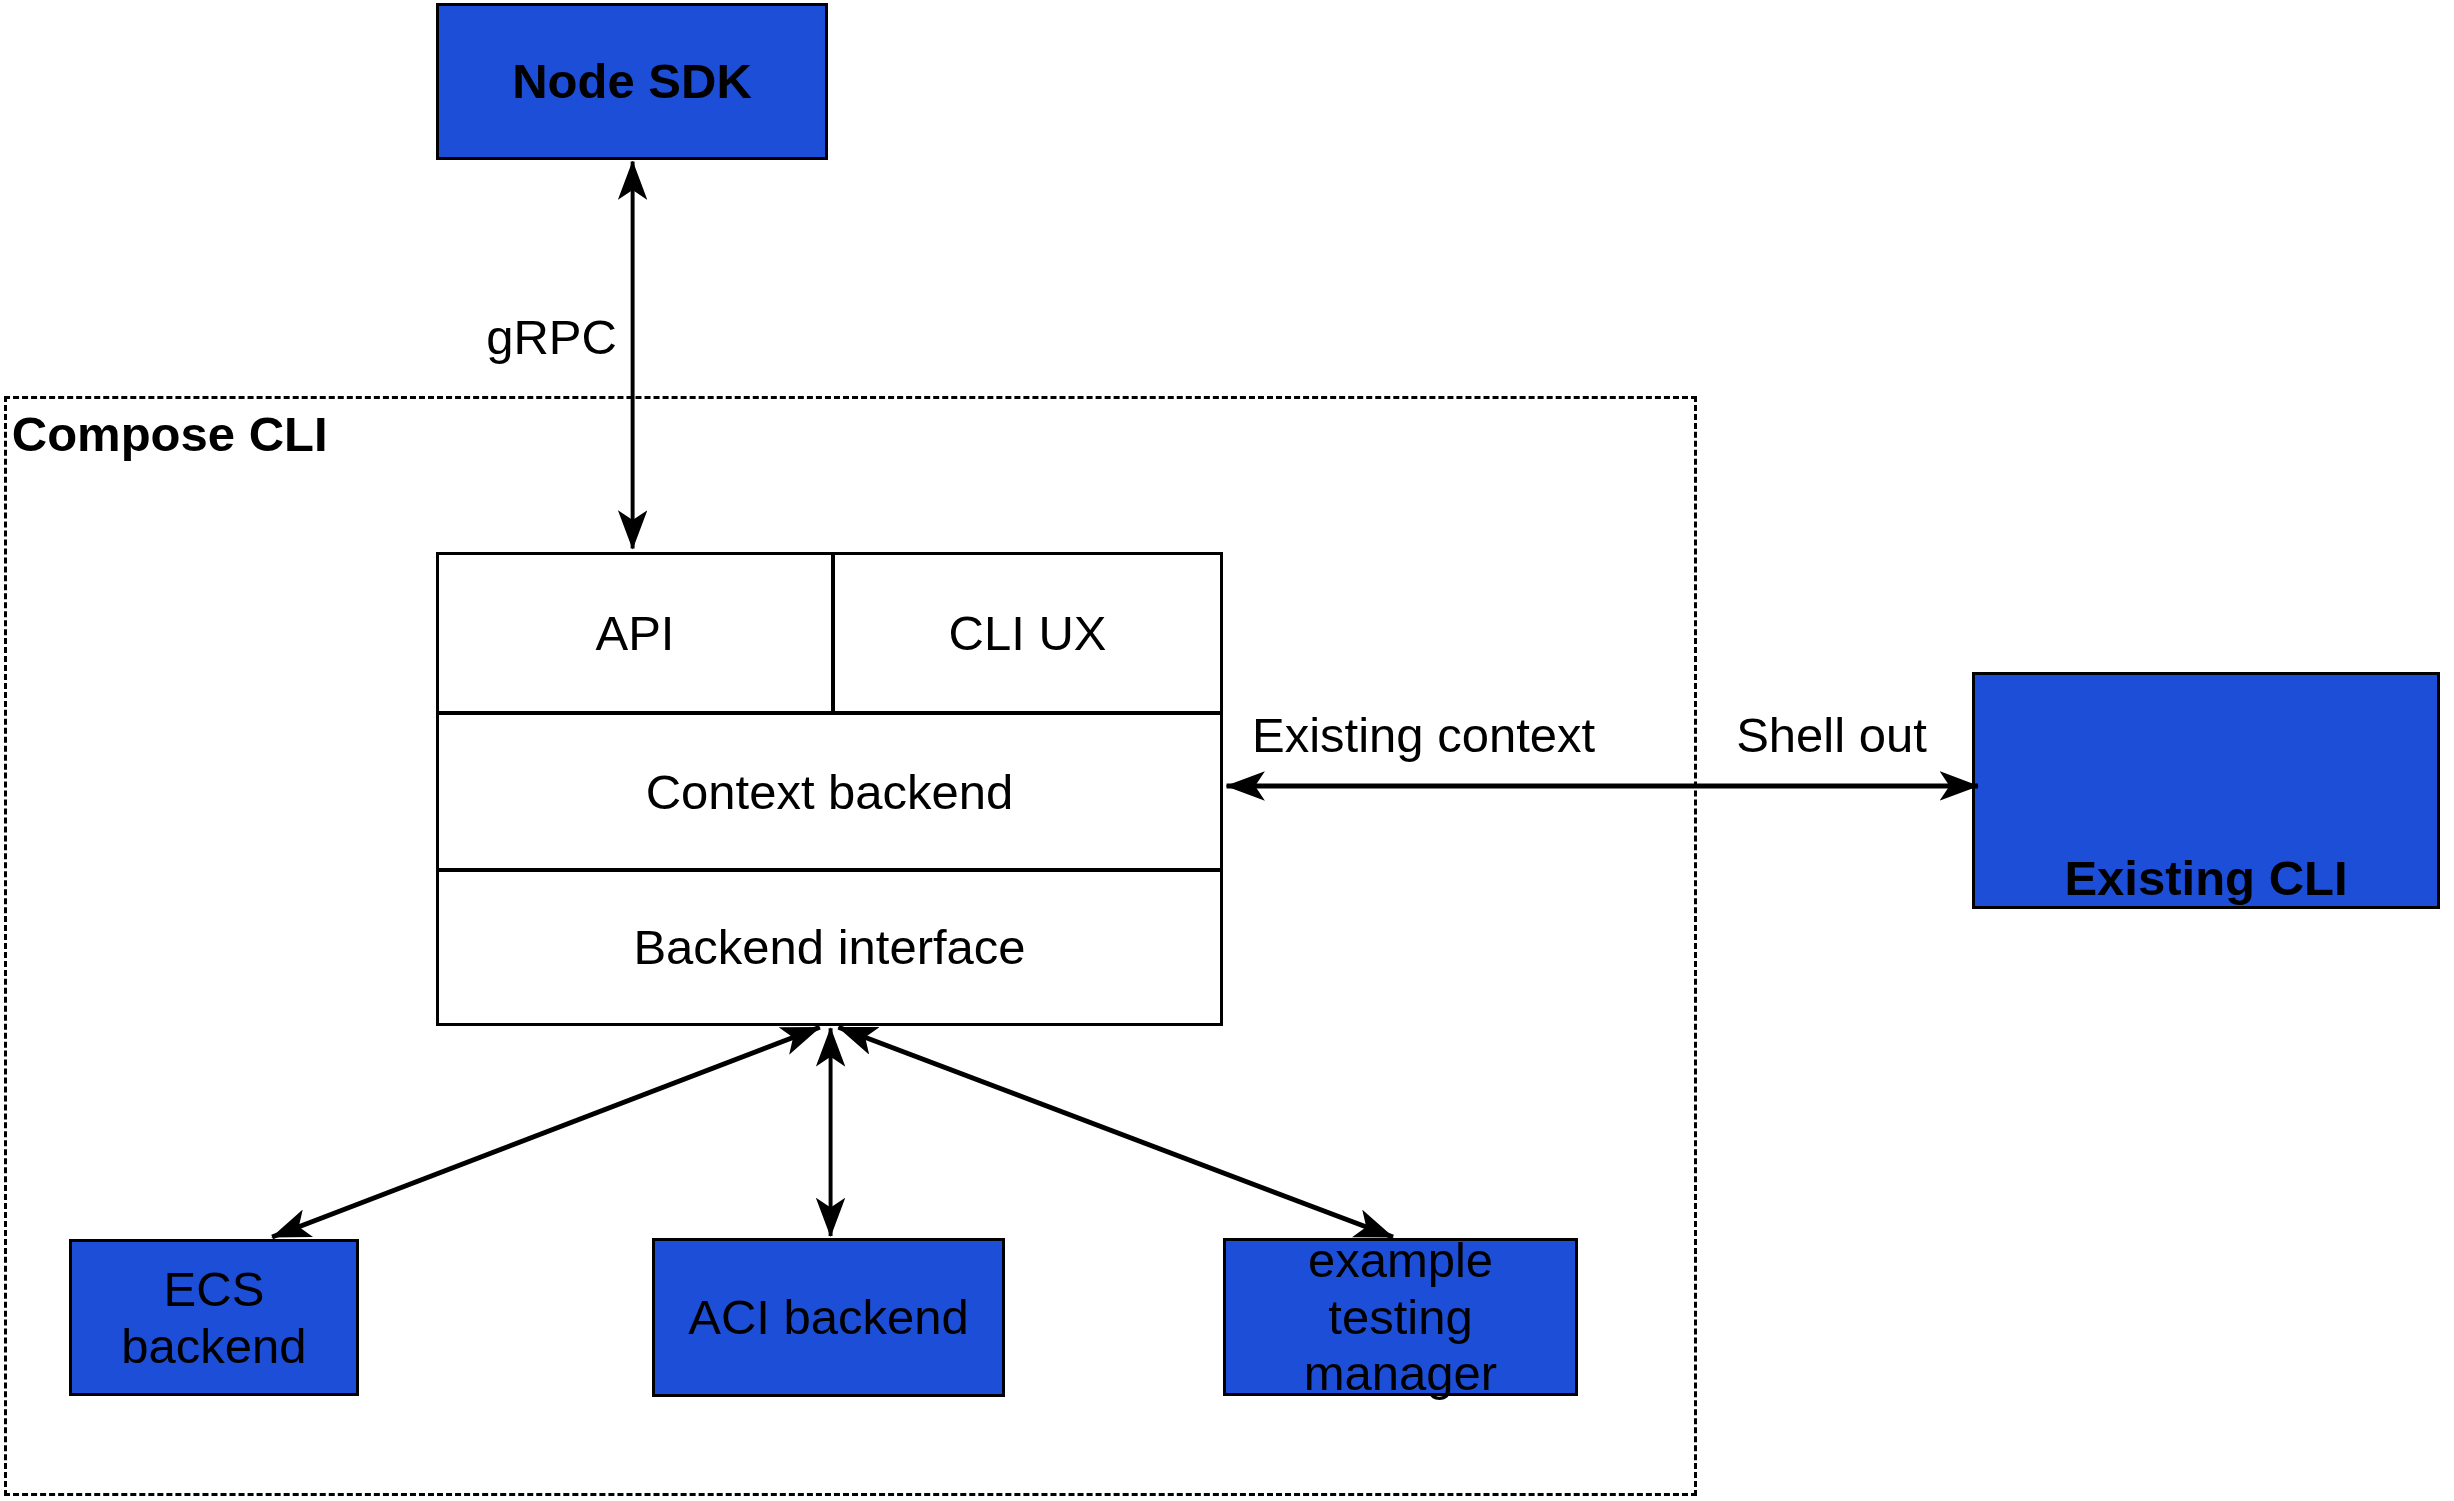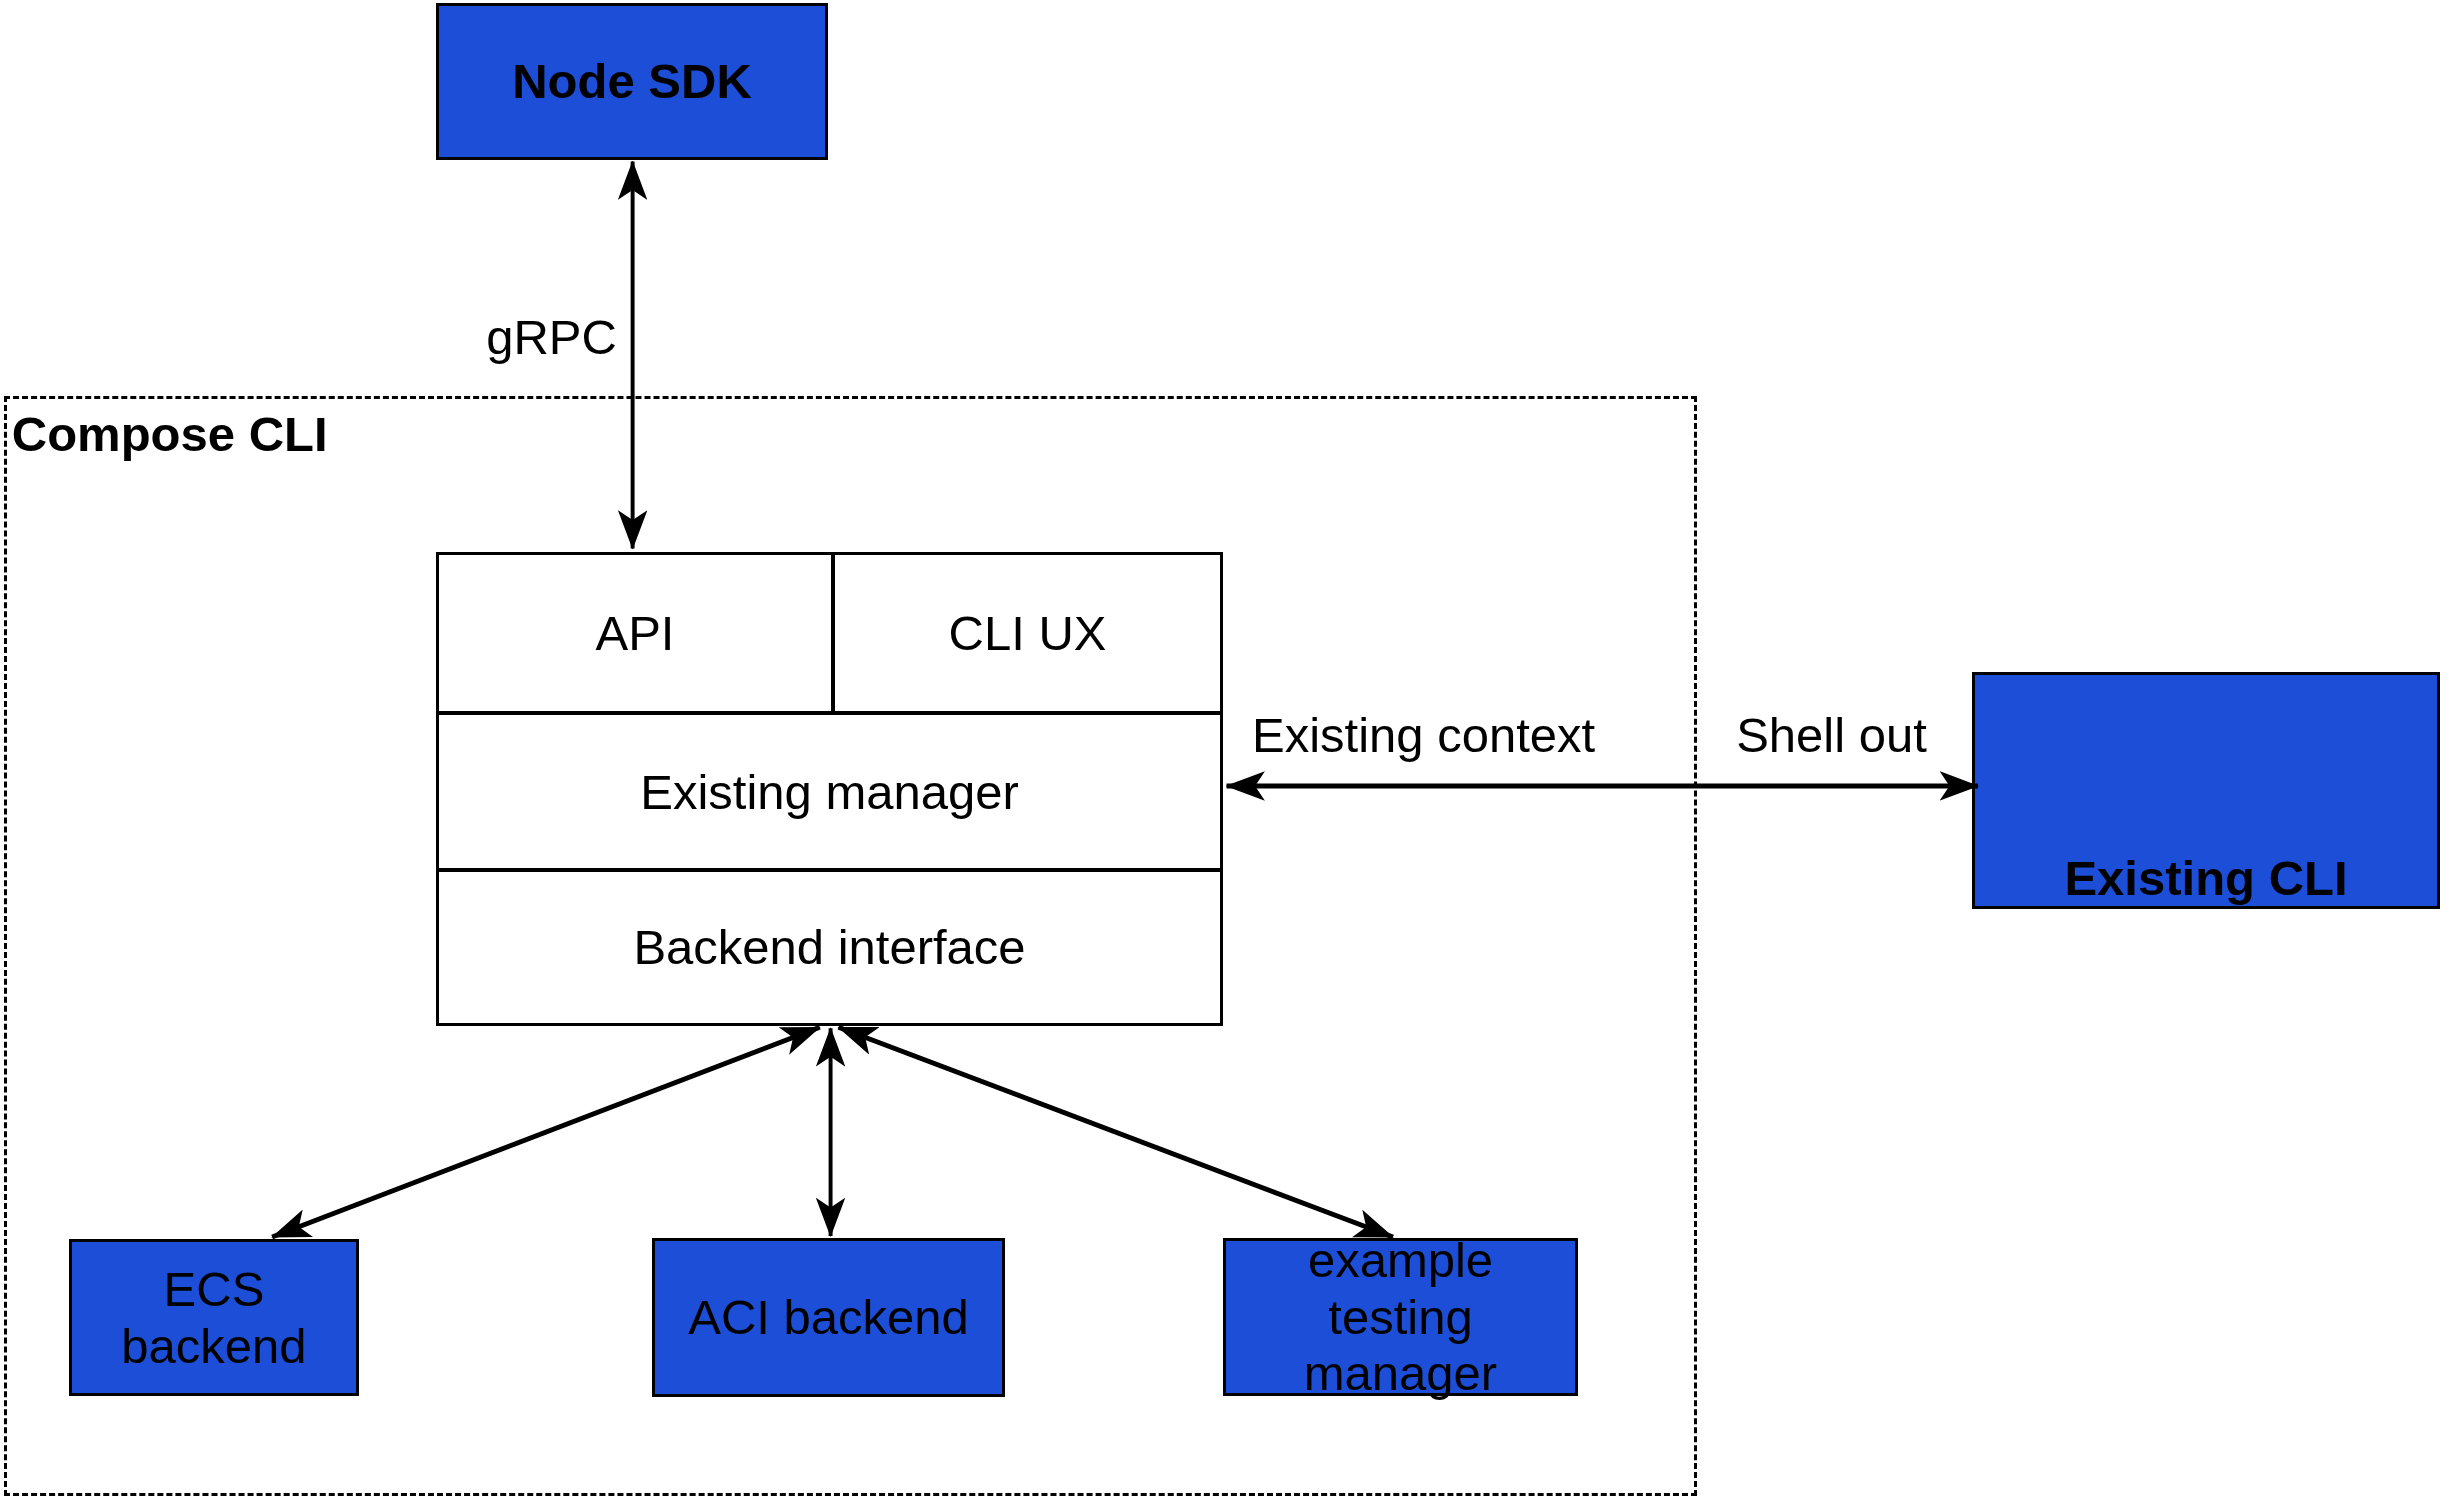--- a/index.html
+++ b/index.html
@@ -118,21 +118,21 @@
   </div>
 
   <div id="composite">
     <div id="cell-cliux" class="cell">
       <span>CLI UX</span>
     </div>
     <div id="cell-api" class="cell">
       <span>API</span>
     </div>
     <div id="cell-context" class="cell">
-      <span>Existing manager</span>
+      <span>Context backend</span>
     </div>
     <div id="cell-backend-if" class="cell">
       <span>Backend interface</span>
     </div>
     <div id="divider-h1" class="divider"></div>
     <div id="divider-h2" class="divider"></div>
     <div id="divider-v1" class="divider"></div>
   </div>
 
   <div id="existing-cli" class="box bold">

